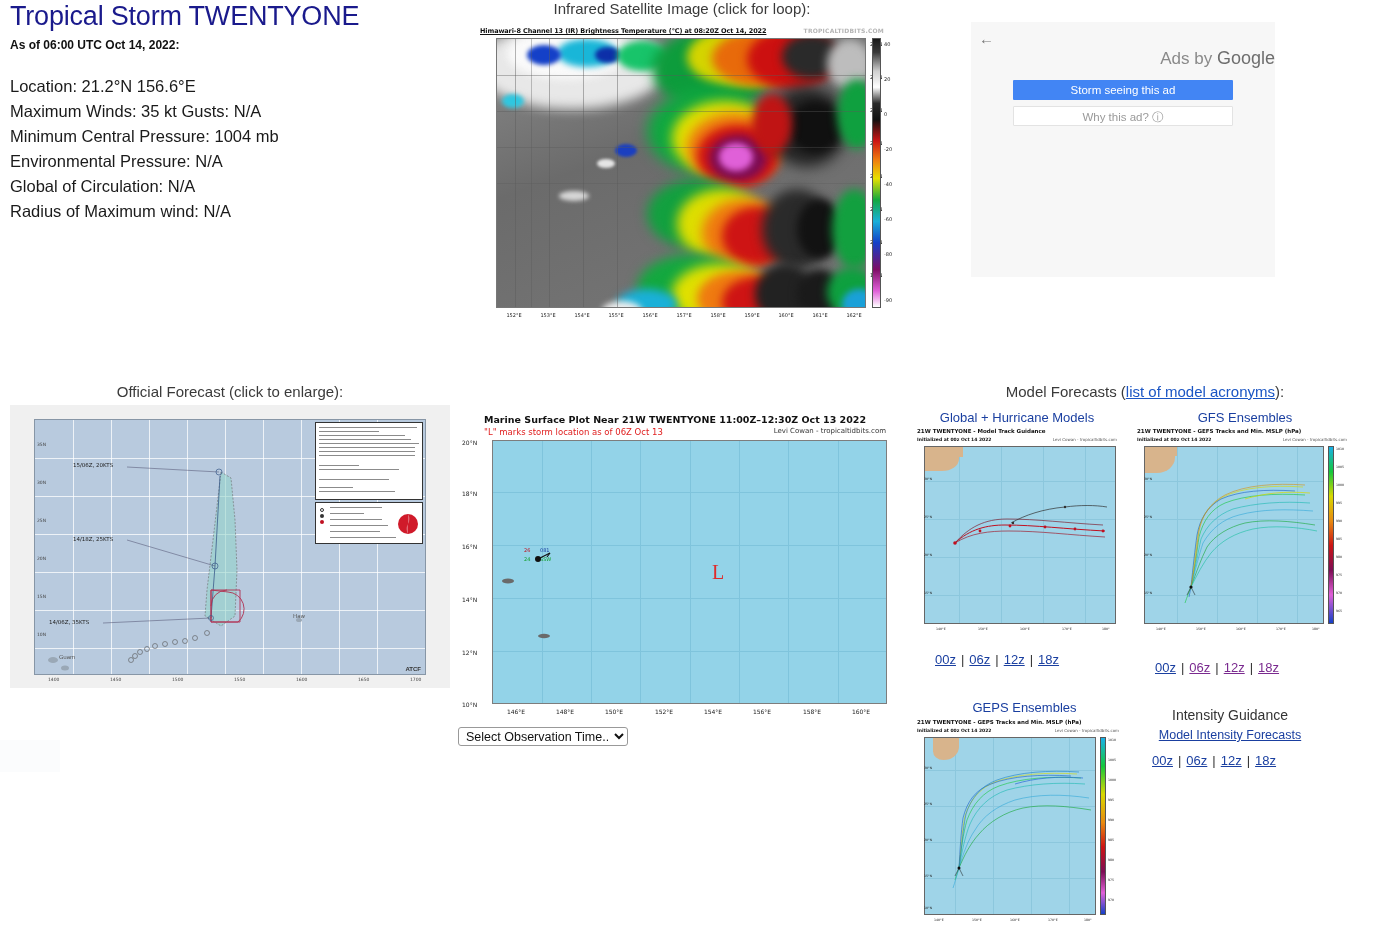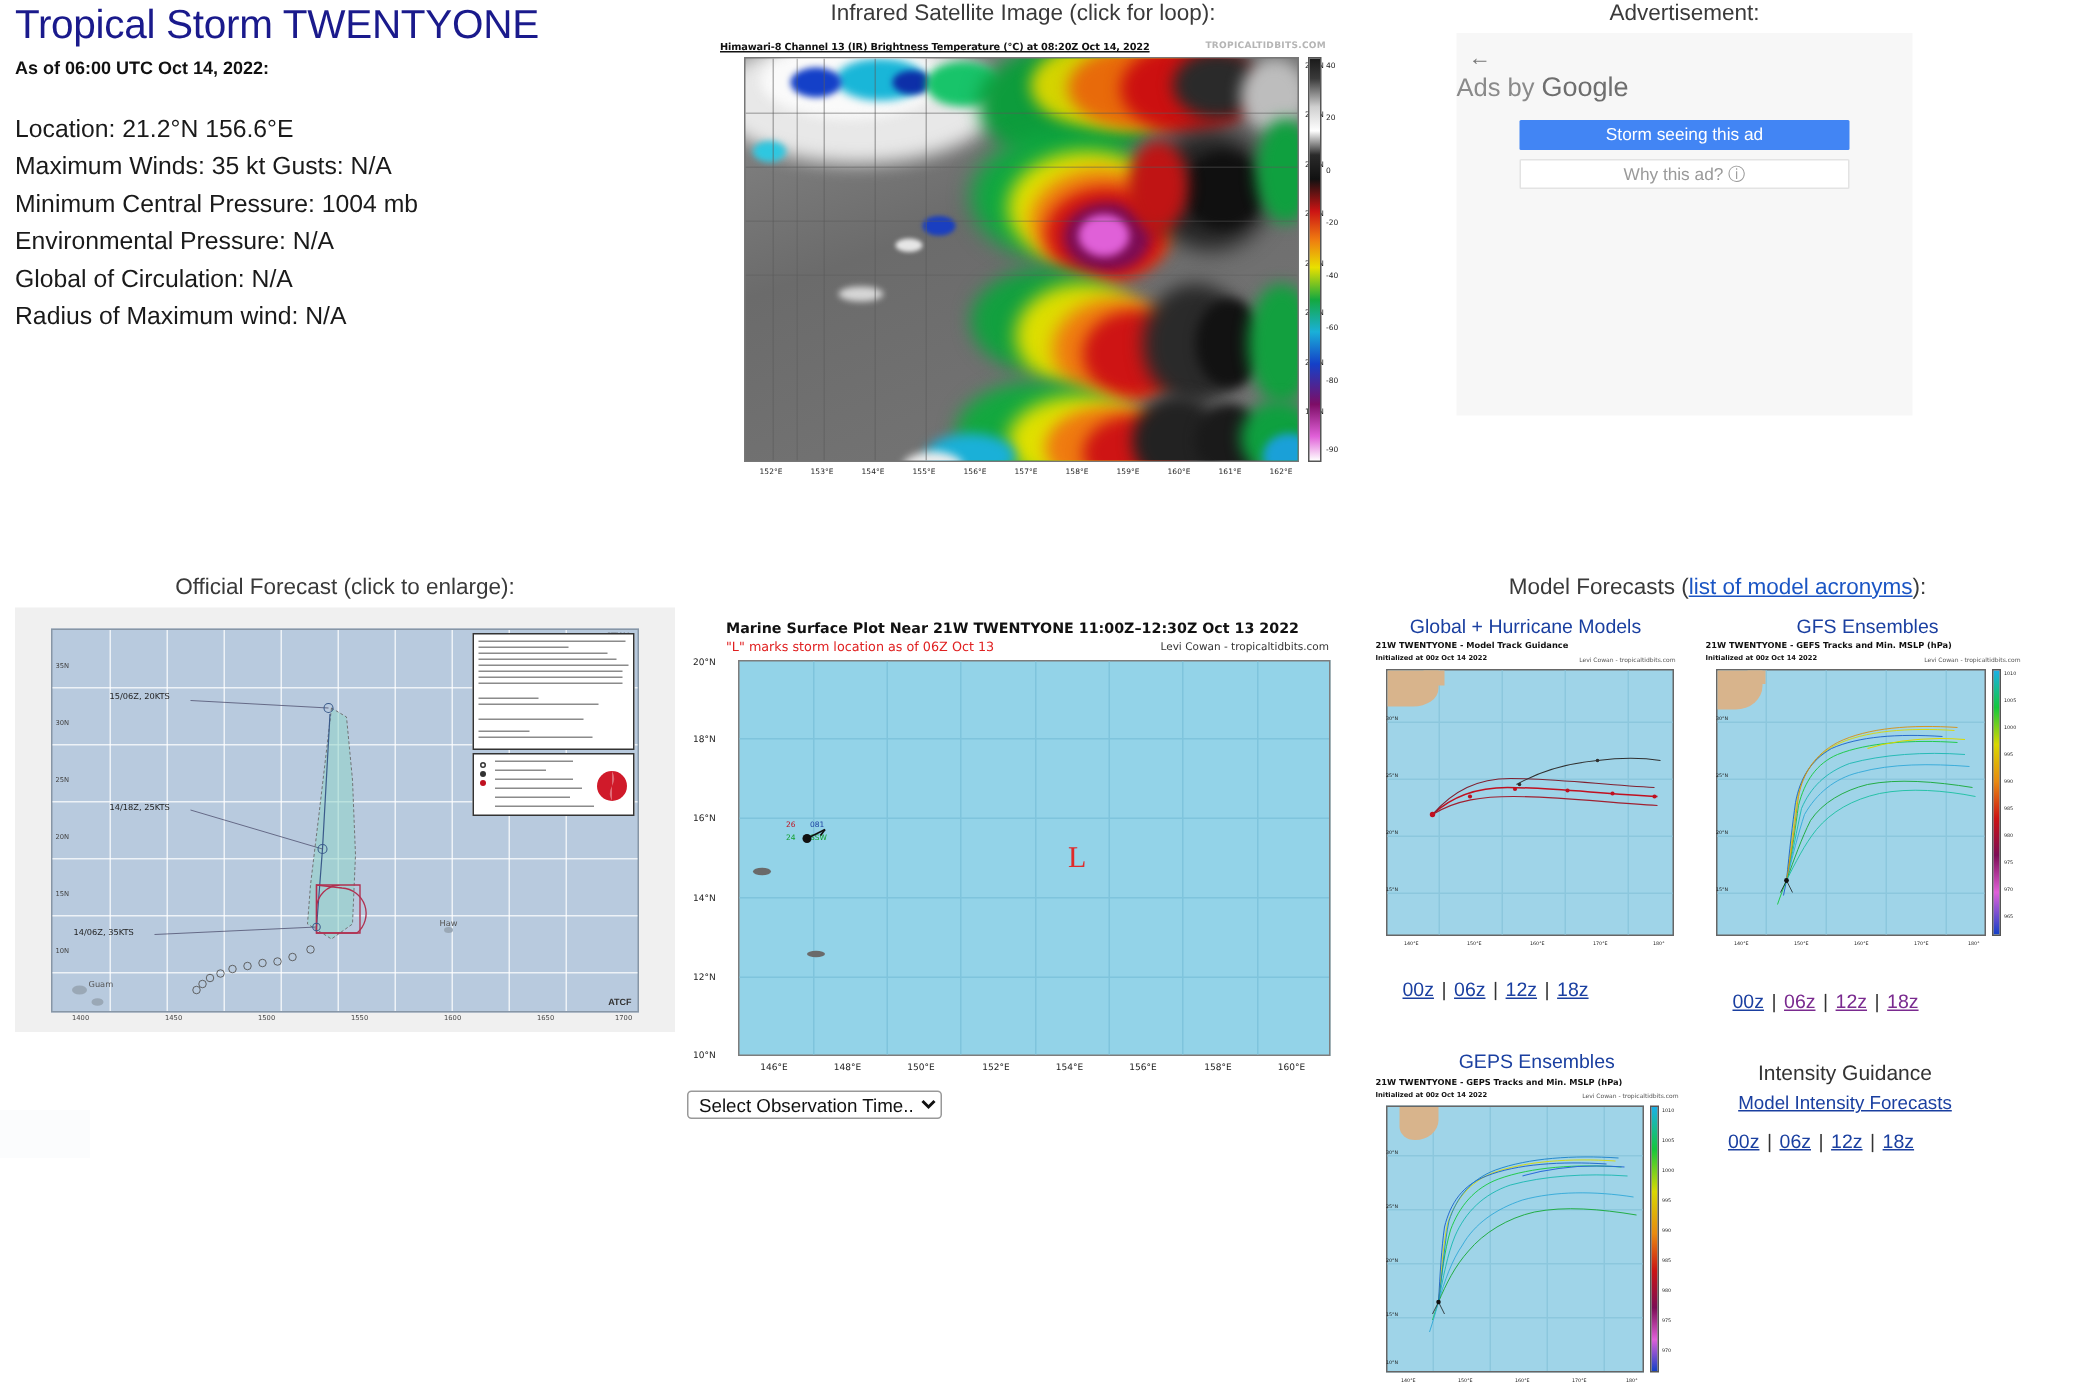--- a/index.html
+++ b/index.html
@@ -52,21 +52,21 @@
 
   
   .blob { position:absolute; border-radius:50%; filter: blur(2px); }
 
   
   .ad-panel {
     position:absolute; left:971px; top:22px; width:304px; height:255px;
     background:#f7f7f7;
   }
   .ad-back { position:absolute; left:8px; top:8px; font-size:15px; color:#777; }
-  .ad-by { position:absolute; left:0; right:0; top:26px; text-align:left; font-size:17px; color:#8a8a8a; }
+  .ad-by { position:absolute; left:0; right:0; top:26px; text-align:right; font-size:17px; color:#8a8a8a; }
   .ad-by b { font-weight:400; color:#6e6e6e; font-size:18px; }
   .ad-btn {
     position:absolute; left:42px; top:58px; width:220px; height:20px;
     background:#4285f4; color:#fff; font-size:11.5px; text-align:center; line-height:20px;
     border-radius:1px;
   }
   .ad-btn2 {
     position:absolute; left:42px; top:84px; width:220px; height:20px;
     background:#fff; color:#9a9a9a; font-size:11.5px; text-align:center; line-height:20px;
     border:1px solid #e3e3e3; border-radius:1px;
@@ -261,21 +261,20 @@
     <div class="cbar-lab" style="top:20px;">40</div>
     <div class="cbar-lab" style="top:55px;">20</div>
     <div class="cbar-lab" style="top:90px;">0</div>
     <div class="cbar-lab" style="top:125px;">-20</div>
     <div class="cbar-lab" style="top:160px;">-40</div>
     <div class="cbar-lab" style="top:195px;">-60</div>
     <div class="cbar-lab" style="top:230px;">-80</div>
     <div class="cbar-lab" style="top:276px;">-90</div>
   </div>
 
-  <div class="sec-head" style="left:971px; top:0px; width:304px;">Advertisement:</div>
   <div class="ad-panel">
     <div class="ad-back">←</div>
     <div class="ad-by"><span>Ads by </span><b>Google</b></div>
     <div class="ad-btn">Storm seeing this ad</div>
     <div class="ad-btn2">Why this ad? ⓘ</div>
   </div>
 
   <div class="sec-head" style="left:10px; top:383px; width:440px;">Official Forecast (click to enlarge):</div>
 
   <div class="fc-wrap">

